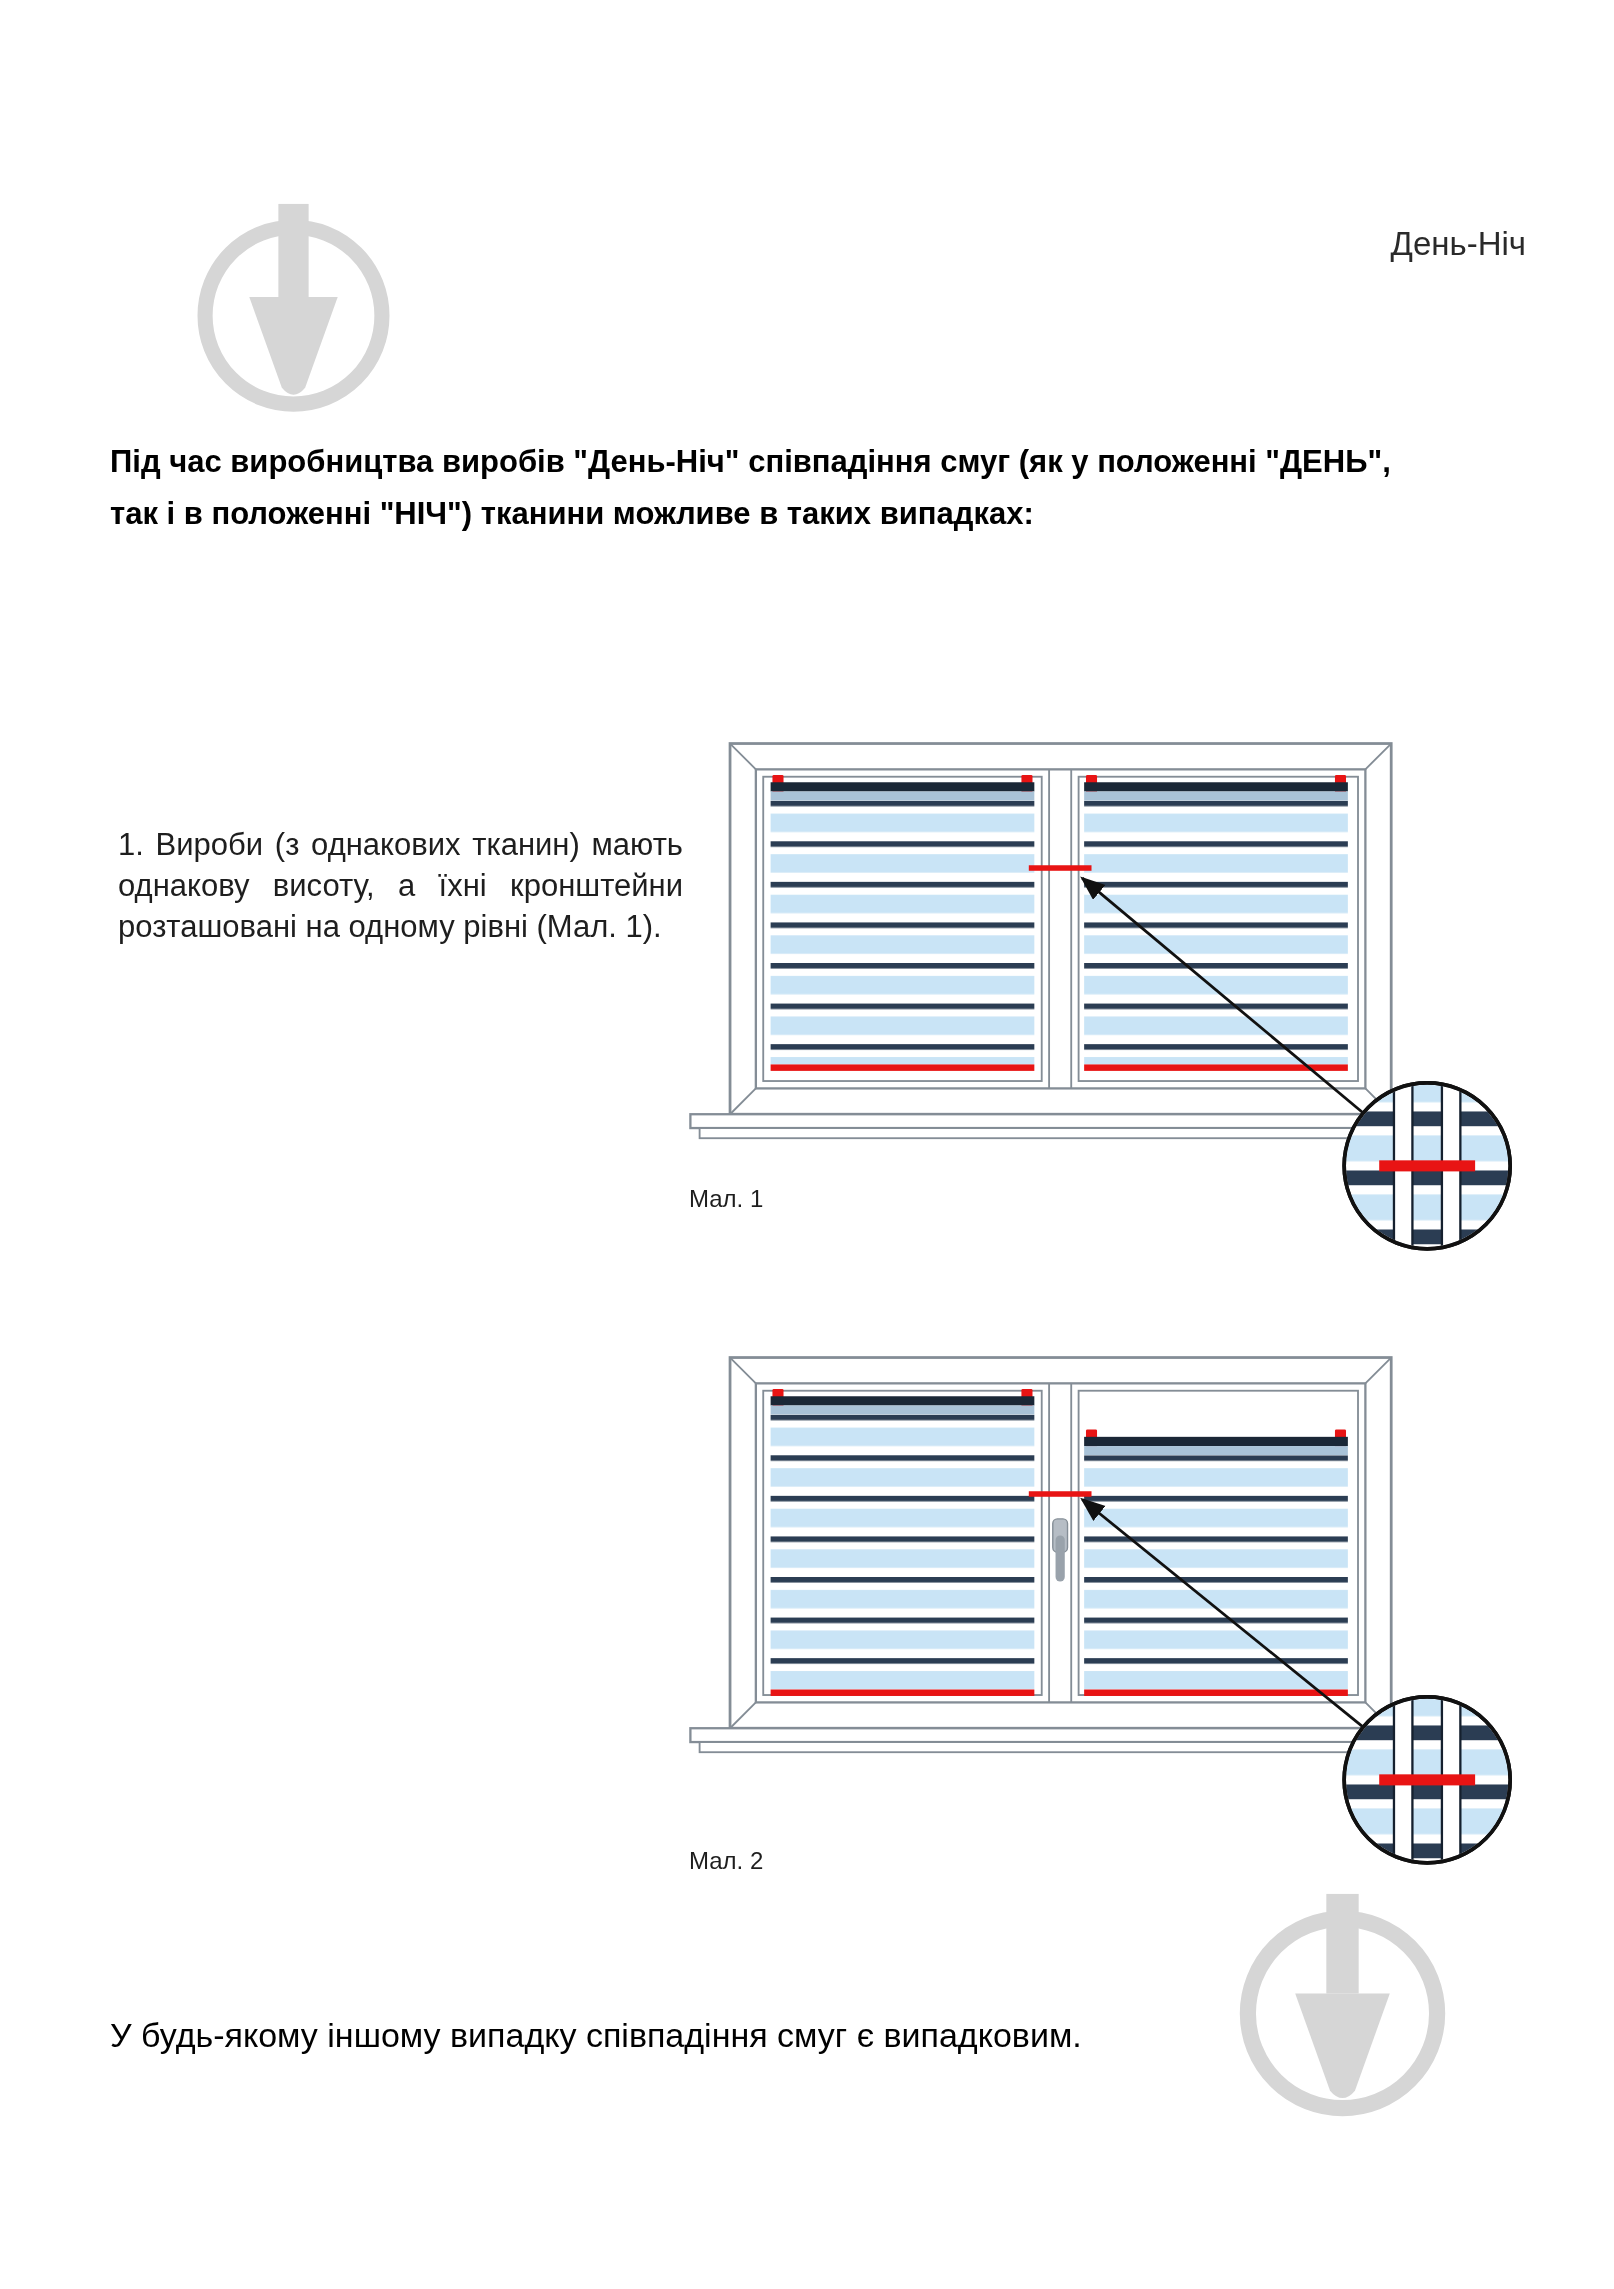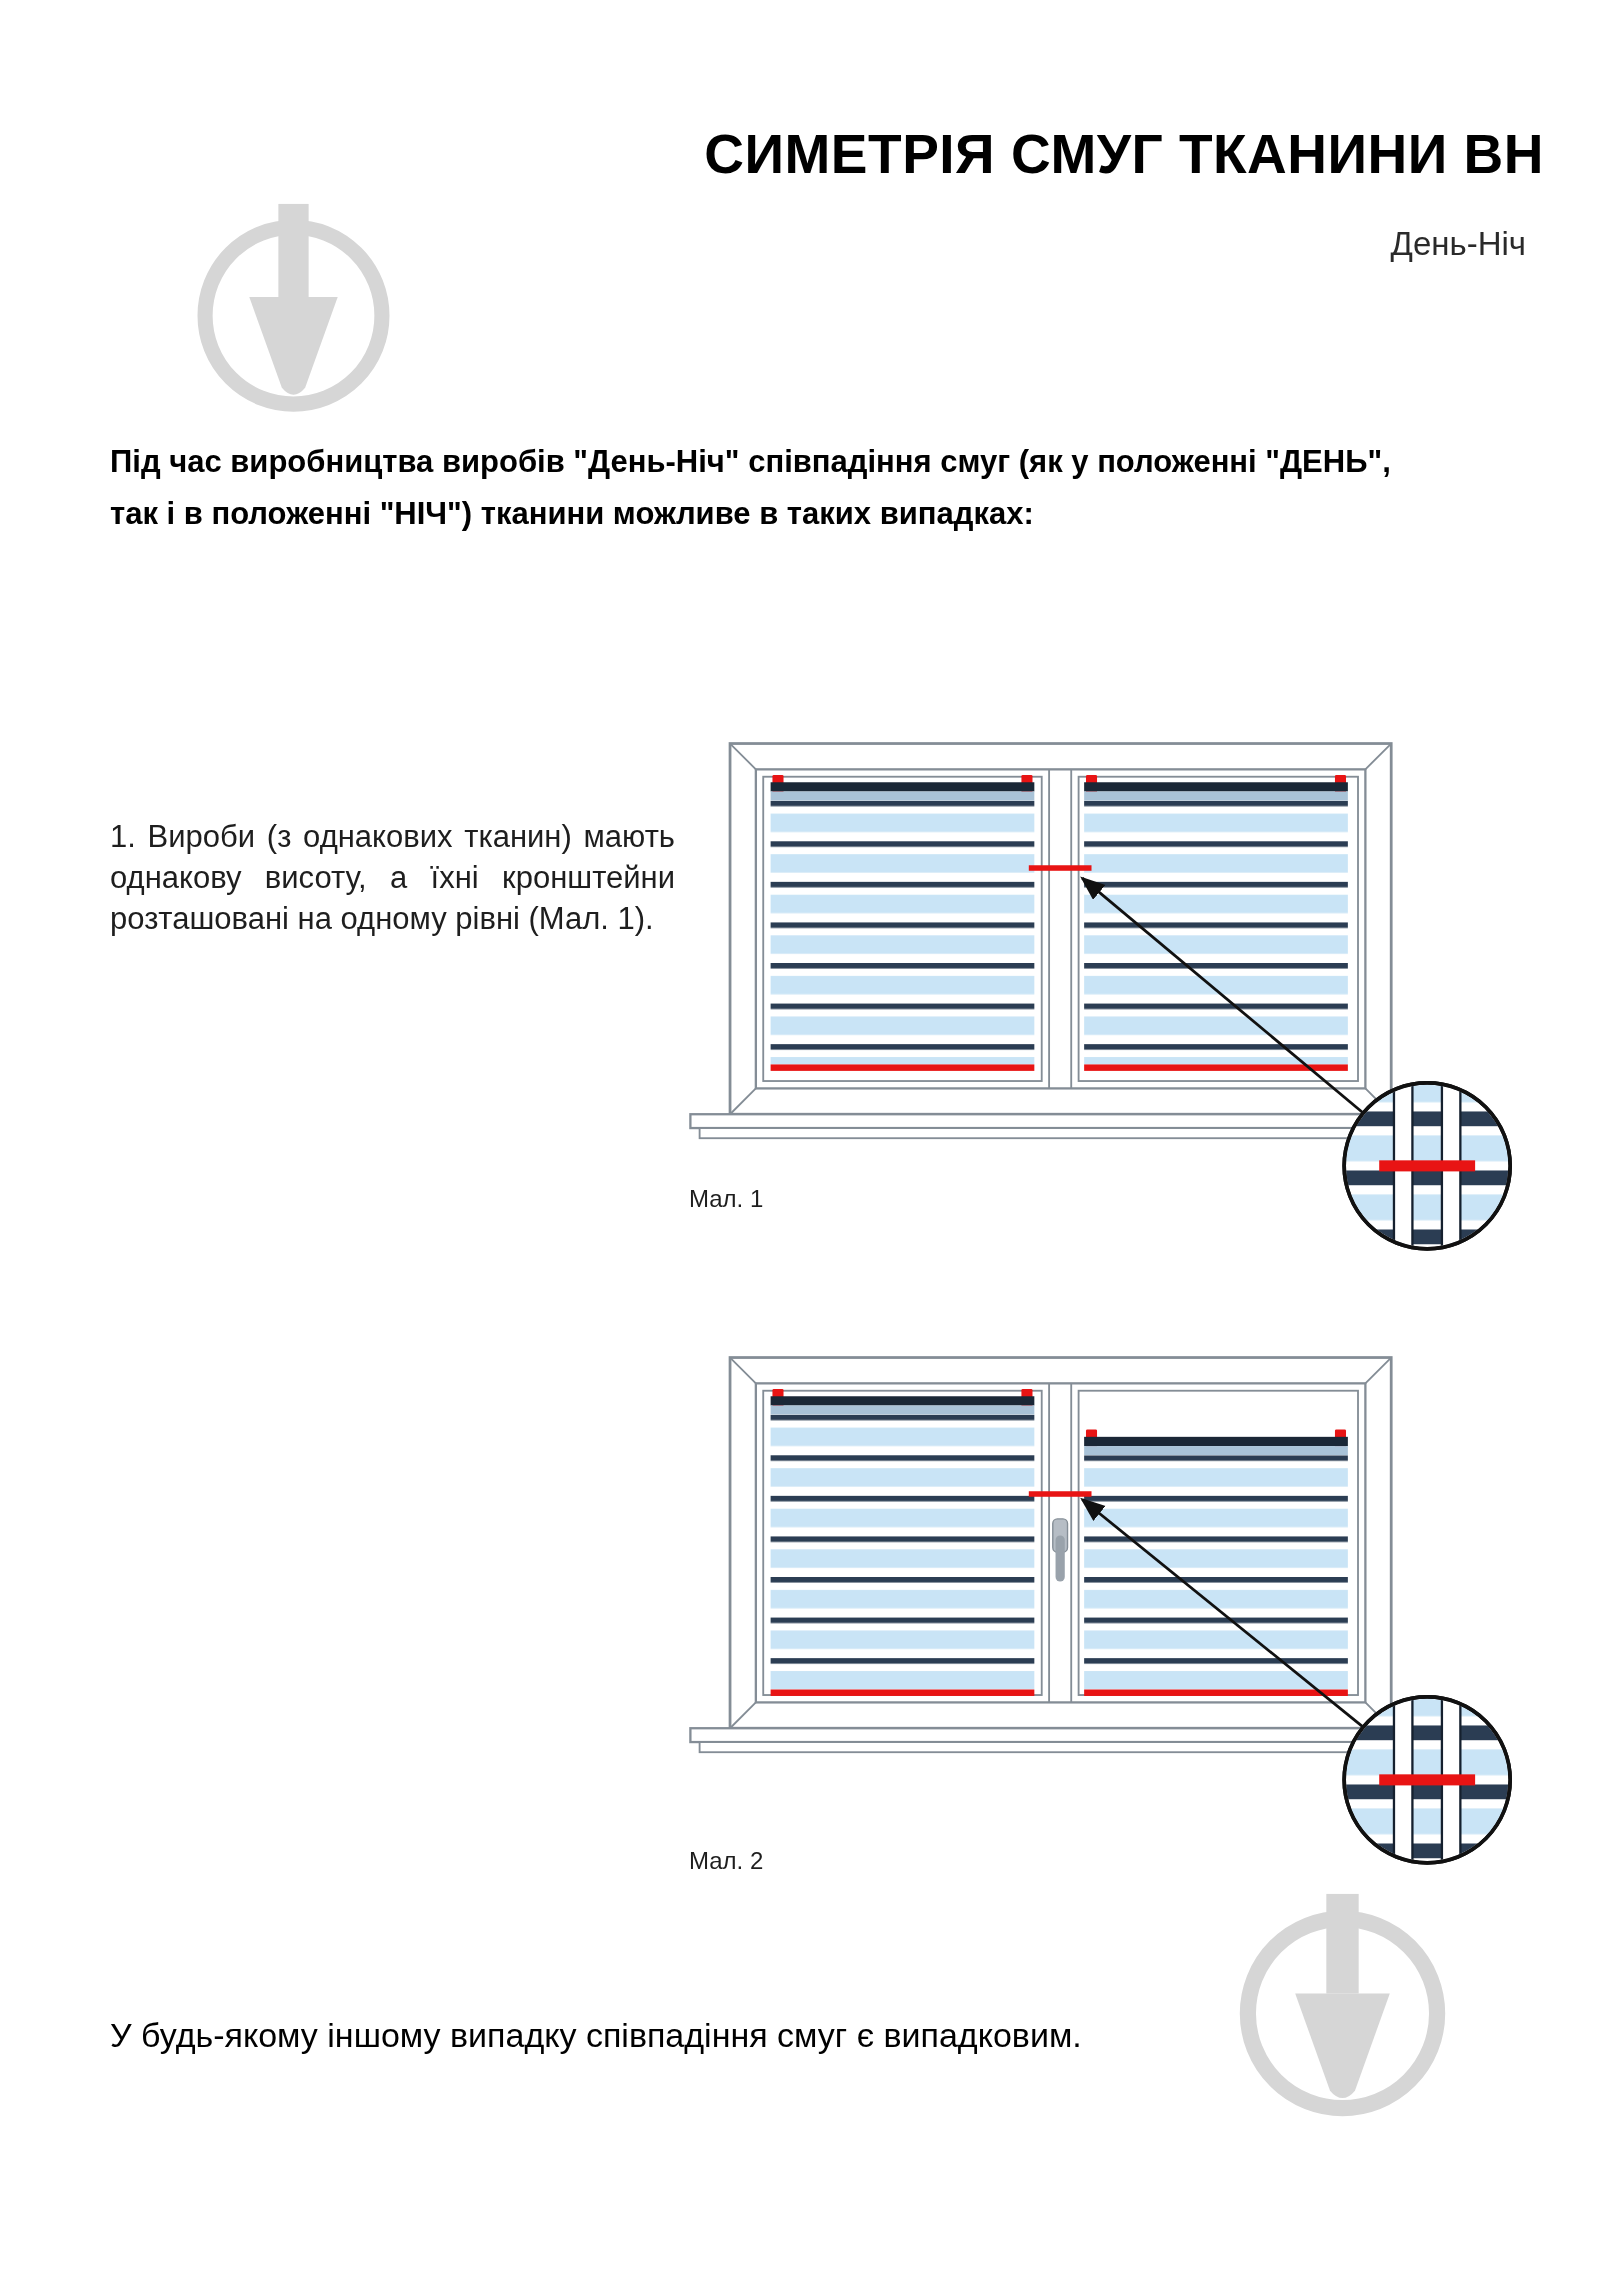--- a/index.html
+++ b/index.html
@@ -52,21 +52,21 @@
     font-size: 31px;
     font-weight: bold;
     color: #000000;
     line-height: 52px;
     white-space: nowrap;
   }
   .item {
     position: absolute;
     left: 110px;
     width: 565px;
-    margin: 0;
+    margin: 8px;
     z-index: 2;
     font-size: 31px;
     line-height: 41px;
     text-align: justify;
     color: #1e1e1e;
   }
   .item-1 { top: 816px; }
   .item-2 { top: 1440px; }
 
   .figure-svg {
@@ -108,21 +108,20 @@
     <rect x="87" y="24" width="26" height="80" fill="var(--watermark-gray)"></rect>
     <path d="M62,104 L138,104 L110,182 Q100,194 90,182 Z" fill="var(--watermark-gray)"></path>
   </svg>
 
   <svg class="watermark wm-bottom" width="249" height="274" viewBox="0 0 200 220">
     <circle cx="100" cy="120" r="76" fill="none" stroke="var(--watermark-gray)" stroke-width="13"></circle>
     <rect x="87" y="24" width="26" height="80" fill="var(--watermark-gray)"></rect>
     <path d="M62,104 L138,104 L110,182 Q100,194 90,182 Z" fill="var(--watermark-gray)"></path>
   </svg>
 
-  <h1 class="page-title">СИМЕТРІЯ СМУГ ТКАНИНИ ВН</h1>
   <div class="page-subtitle">День-Ніч</div>
 
   <div class="intro">
     <div>Під час виробництва виробів "День-Ніч" співпадіння смуг (як у положенні "ДЕНЬ",</div>
     <div>так і в положенні "НІЧ") тканини можливе в таких випадках:</div>
   </div>
 
   <p class="item item-1">1. Вироби (з однакових тканин) мають однакову висоту, а їхні кронштейни розташовані на одному рівні (Мал. 1).</p>
 
   <svg class="figure-svg fig-1" width="831" height="521" viewBox="745 800 900 565">

